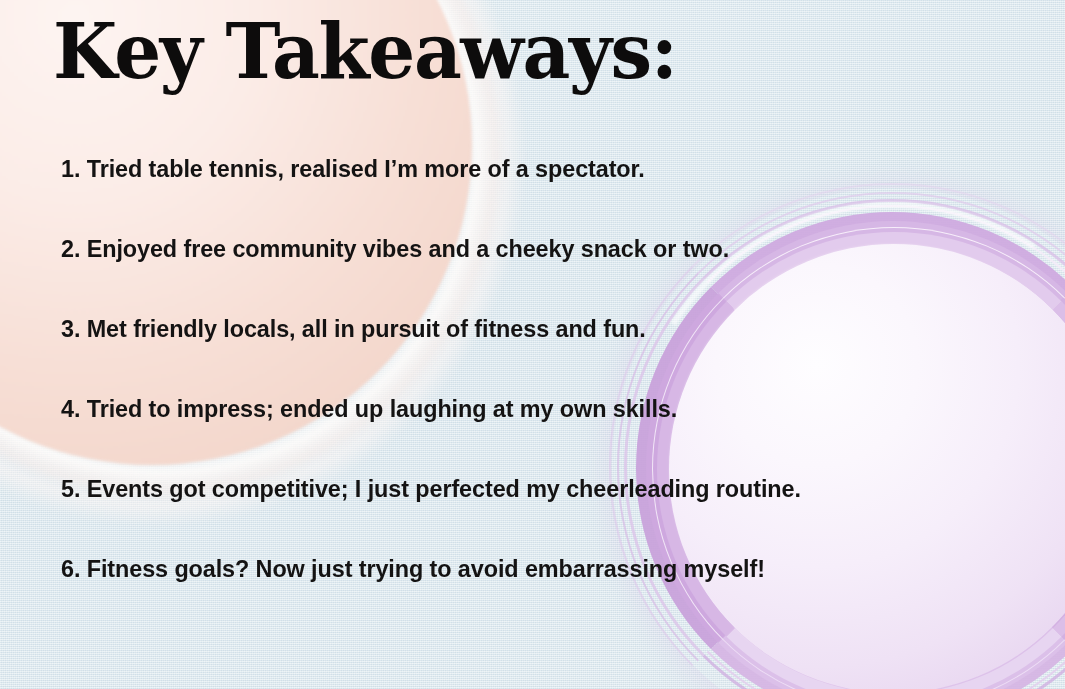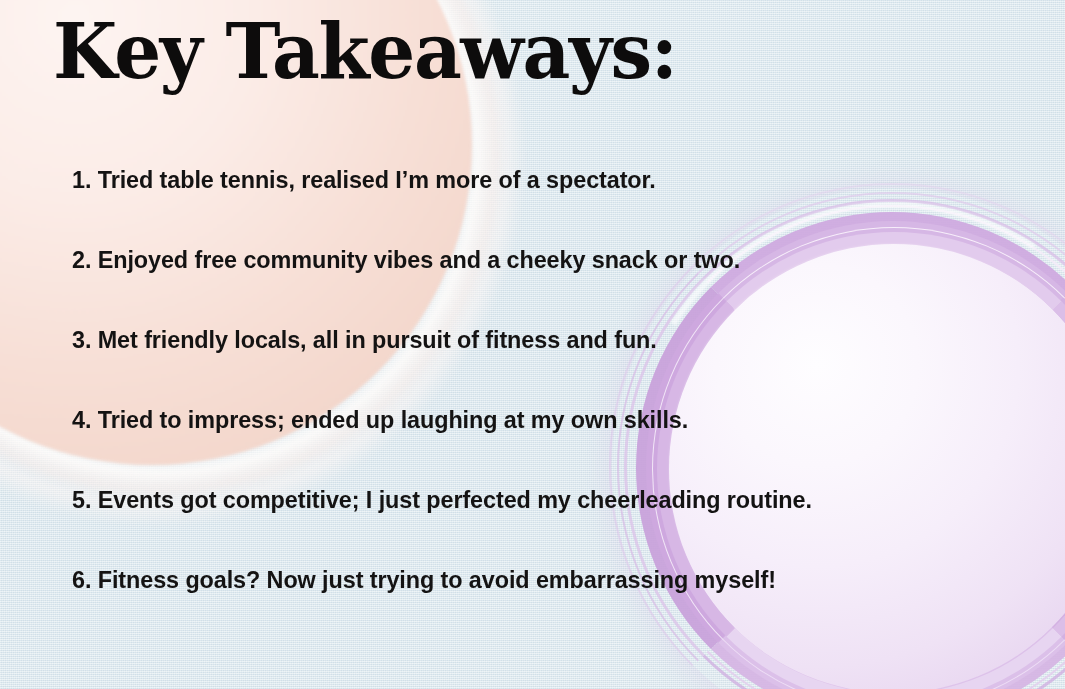--- a/index.html
+++ b/index.html
@@ -228,21 +228,21 @@
     white-space: nowrap;
     transform: scaleX(.96);
     transform-origin: left top;
   }
 
   .list {
     position: absolute;
     left: 57px;
     top: 150px;
     right: 41px;
-    margin: 15px;
+    margin: 4px;
     padding: 0;
     list-style: none;
   }
 
   .list li {
     height: 80px;
     margin: 0;
     padding: 0;
     font-family: "Liberation Sans", sans-serif;
     font-weight: 700;

